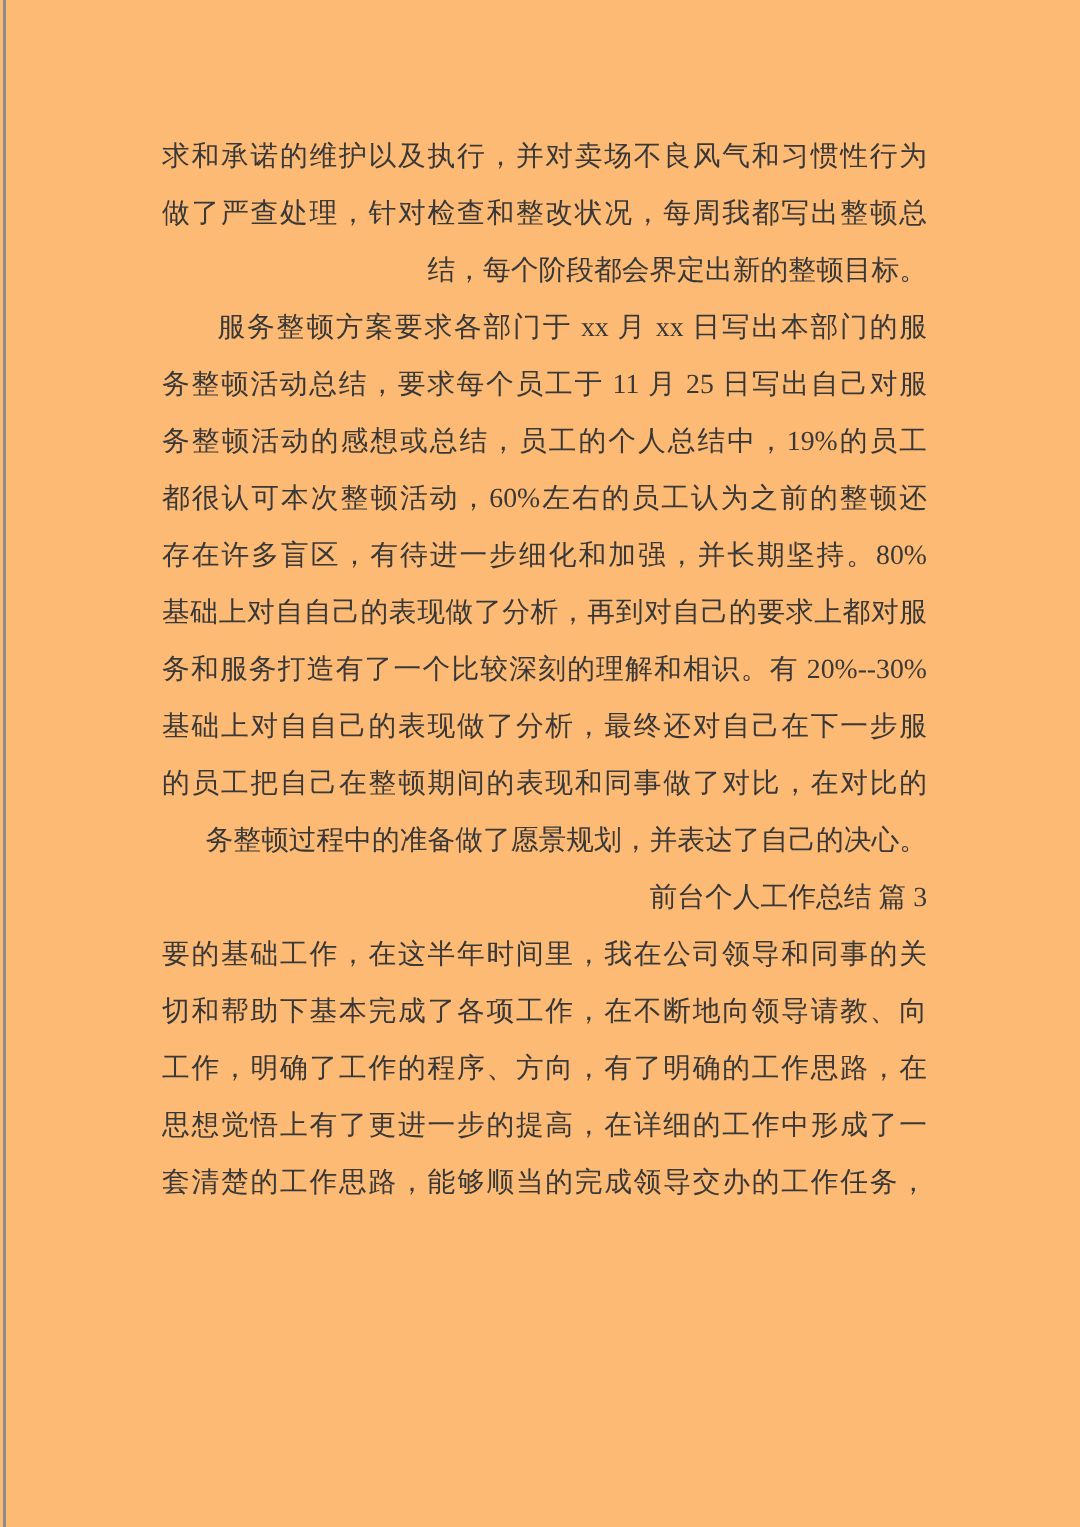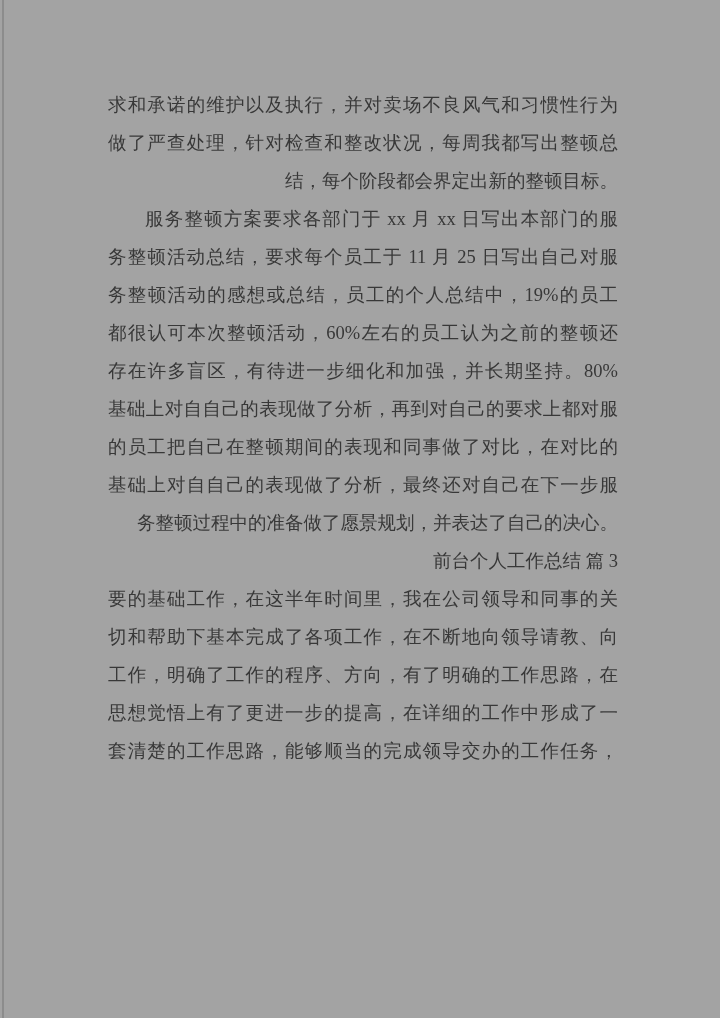--- a/index.html
+++ b/index.html
@@ -4,21 +4,21 @@
 <style>
   html, body {
     margin: 0;
     padding: 0;
     background: #ffffff;
   }
   .page {
     position: relative;
     width: 720px;
     height: 1018px;
-    background: #a3a3a3;
+    background: #fdba74;
     overflow: hidden;
     font-family: "Liberation Serif", "DejaVu Serif", serif;
   }
   .left-rule {
     position: absolute;
     left: 2px;
     top: 0;
     width: 2px;
     height: 1018px;
     background: #8c8c8c;
@@ -54,22 +54,23 @@
   <div class="text-block" style="color: rgb(56, 56, 56);">
       <div class="text-line justify">求和承诺的维护以及执行，并对卖场不良风气和习惯性行为</div>
       <div class="text-line justify">做了严查处理，针对检查和整改状况，每周我都写出整顿总</div>
       <div class="text-line">结，每个阶段都会界定出新的整顿目标。</div>
       <div class="text-line justify indent">服务整顿方案要求各部门于 xx 月 xx 日写出本部门的服</div>
       <div class="text-line justify">务整顿活动总结，要求每个员工于 11 月 25 日写出自己对服</div>
       <div class="text-line justify">务整顿活动的感想或总结，员工的个人总结中，19%的员工</div>
       <div class="text-line justify">都很认可本次整顿活动，60%左右的员工认为之前的整顿还</div>
       <div class="text-line justify">存在许多盲区，有待进一步细化和加强，并长期坚持。80%</div>
       <div class="text-line justify">基础上对自自己的表现做了分析，再到对自己的要求上都对服</div>
+      <div class="text-line justify">务和服务打造有了一个比较深刻的理解和相识。有 20%--30%</div>
+      <div class="text-line justify">基础上对自自己的表现做了分析，最终还对自己在下一步服</div>
       <div class="text-line justify">的员工把自己在整顿期间的表现和同事做了对比，在对比的</div>
-      <div class="text-line justify">基础上对自自己的表现做了分析，最终还对自己在下一步服</div>
       <div class="text-line">务整顿过程中的准备做了愿景规划，并表达了自己的决心。</div>
       <div class="text-line">前台个人工作总结 篇 3</div>
       <div class="text-line justify">要的基础工作，在这半年时间里，我在公司领导和同事的关</div>
       <div class="text-line justify">切和帮助下基本完成了各项工作，在不断地向领导请教、向</div>
       <div class="text-line justify">工作，明确了工作的程序、方向，有了明确的工作思路，在</div>
       <div class="text-line justify">思想觉悟上有了更进一步的提高，在详细的工作中形成了一</div>
       <div class="text-line justify">套清楚的工作思路，能够顺当的完成领导交办的工作任务，</div>
     </div>
 </div>
 

